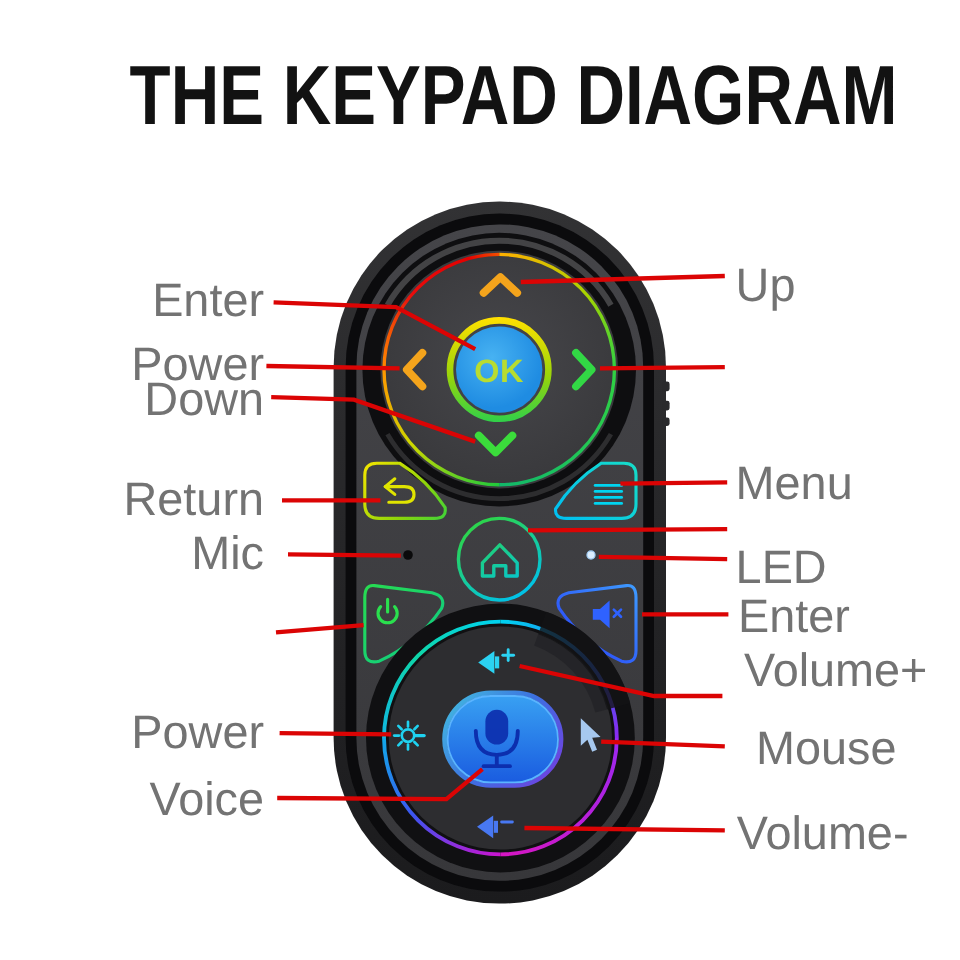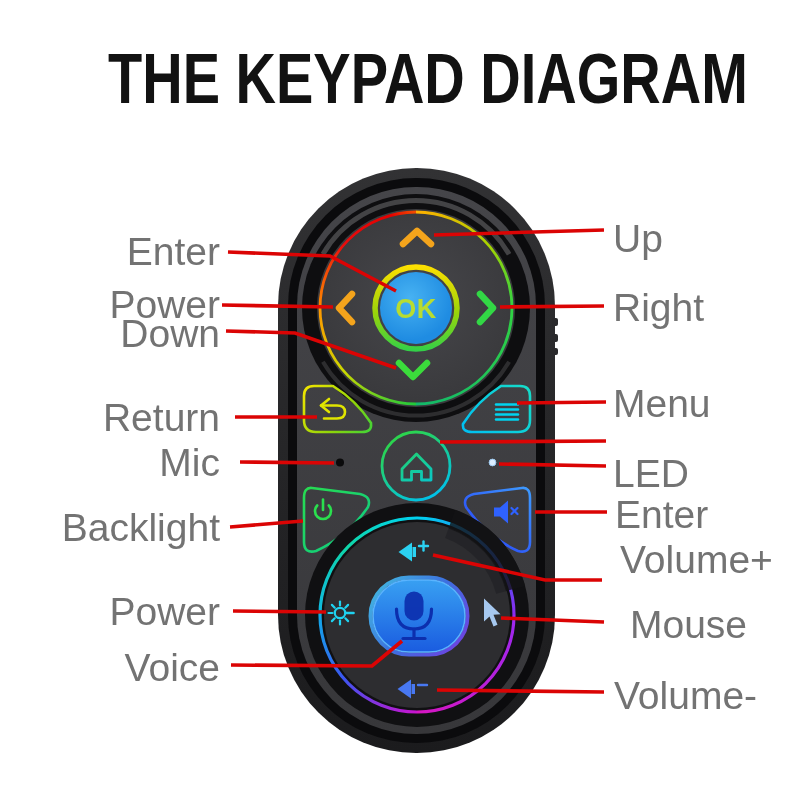--- a/index.html
+++ b/index.html
@@ -251,26 +251,24 @@
       <path d="M 501,618 L 604,622"></path>
       <path d="M 437,690 L 604,692"></path>
     </g>
   </svg>
 
   <div class="lbl l" style="top:251px">Enter</div>
   <div class="lbl l" style="top:304px">Power</div>
   <div class="lbl l" style="top:333px">Down</div>
   <div class="lbl l" style="top:417px">Return</div>
   <div class="lbl l" style="top:462px">Mic</div>
-  <div class="lbl l" style="top:527px">Backlight</div>
   <div class="lbl l" style="top:611px">Power</div>
   <div class="lbl l" style="top:667px">Voice</div>
 
   <div class="lbl" style="left:613px;top:238px">Up</div>
-  <div class="lbl" style="left:613px;top:307px">Right</div>
   <div class="lbl" style="left:613px;top:403px">Menu</div>
   <div class="lbl" style="left:613px;top:473px">LED</div>
   <div class="lbl" style="left:615px;top:514px">Enter</div>
   <div class="lbl" style="left:620px;top:559px">Volume+</div>
   <div class="lbl" style="left:630px;top:624px">Mouse</div>
   <div class="lbl" style="left:614px;top:695px">Volume-</div>
 
 </div>
 
 </body></html>

